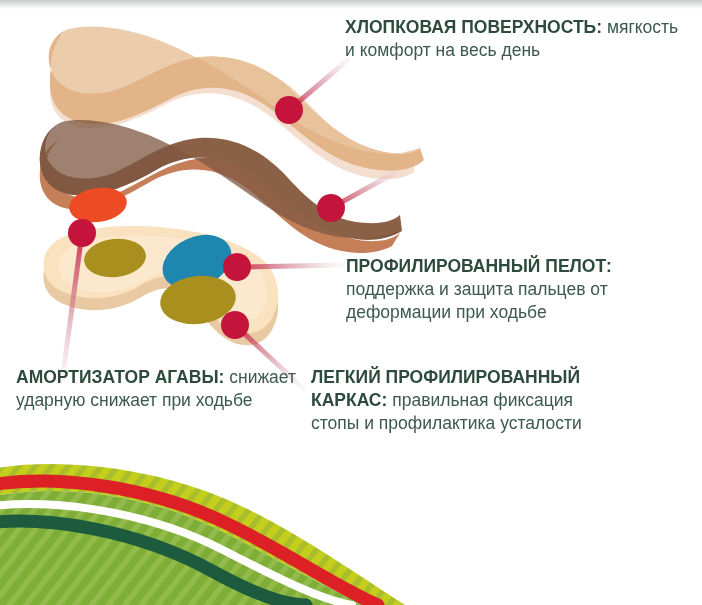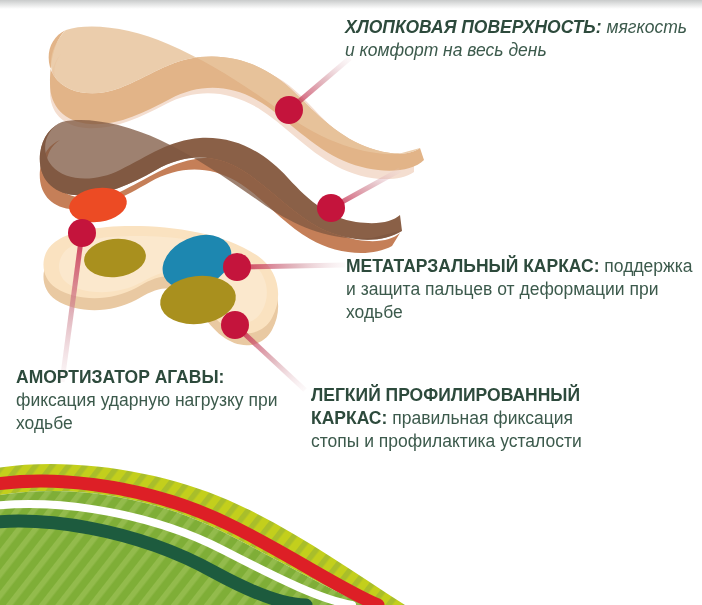--- a/index.html
+++ b/index.html
@@ -40,25 +40,25 @@
     color: #2d4a3c;
   }
   .callout .body {
     font-weight: normal;
     color: #3c5a4c;
   }
   .cal-size {
     font-size: 17.5px;
   }
   
-  #cal-cotton   { left: 345px; top: 16px;  width: 345px; font-style: italic; }
+  #cal-cotton   { left: 345px; top: 16px;  width: 345px; }
   #cal-agave    { left: 405px; top: 130px; width: 290px; }
   #cal-meta     { left: 346px; top: 255px; width: 352px; }
   #cal-heel     { left: 16px;  top: 366px; width: 290px; }
-  #cal-frame    { left: 311px; top: 384px; width: 300px; }
+  #cal-frame    { left: 311px; top: 366px; width: 300px; }
 </style>
 </head>
 <body>
 
 <div id="infographic">
 
   <div class="top-fade"></div>
 
   <svg class="art-layer" viewBox="0 0 702 605" xmlns="http://www.w3.org/2000/svg">
 
@@ -271,24 +271,24 @@
     <circle cx="82" cy="233" r="14" fill="#c4143c"></circle>
     <circle cx="235" cy="325" r="14" fill="#c4143c"></circle>
   </svg>
 
   <div class="callout cal-size" id="cal-cotton">
     <span class="lead">ХЛОПКОВАЯ ПОВЕРХНОСТЬ:</span><span class="body"> мягкость и комфорт на весь день</span>
   </div>
 
 
   <div class="callout cal-size" id="cal-meta">
-    <span class="lead">МЕТАТАРЗАЛЬНЫЙ КАРКАС:</span><span class="body"> поддержка и защита пальцев от деформации при ходьбе</span>
+    <span class="lead">ПРОФИЛИРОВАННЫЙ ПЕЛОТ:</span><span class="body"> поддержка и защита пальцев от деформации при ходьбе</span>
   </div>
 
   <div class="callout cal-size" id="cal-heel">
-    <span class="lead">АМОРТИЗАТОР АГАВЫ:</span><span class="body"> фиксация ударную нагрузку при ходьбе</span>
+    <span class="lead">АМОРТИЗАТОР АГАВЫ:</span><span class="body"> снижает ударную снижает при ходьбе</span>
   </div>
 
   <div class="callout cal-size" id="cal-frame">
     <span class="lead">ЛЕГКИЙ ПРОФИЛИРОВАННЫЙ КАРКАС:</span><span class="body"> правильная фиксация стопы и профилактика усталости</span>
   </div>
 
 </div>
 
 </body></html>

